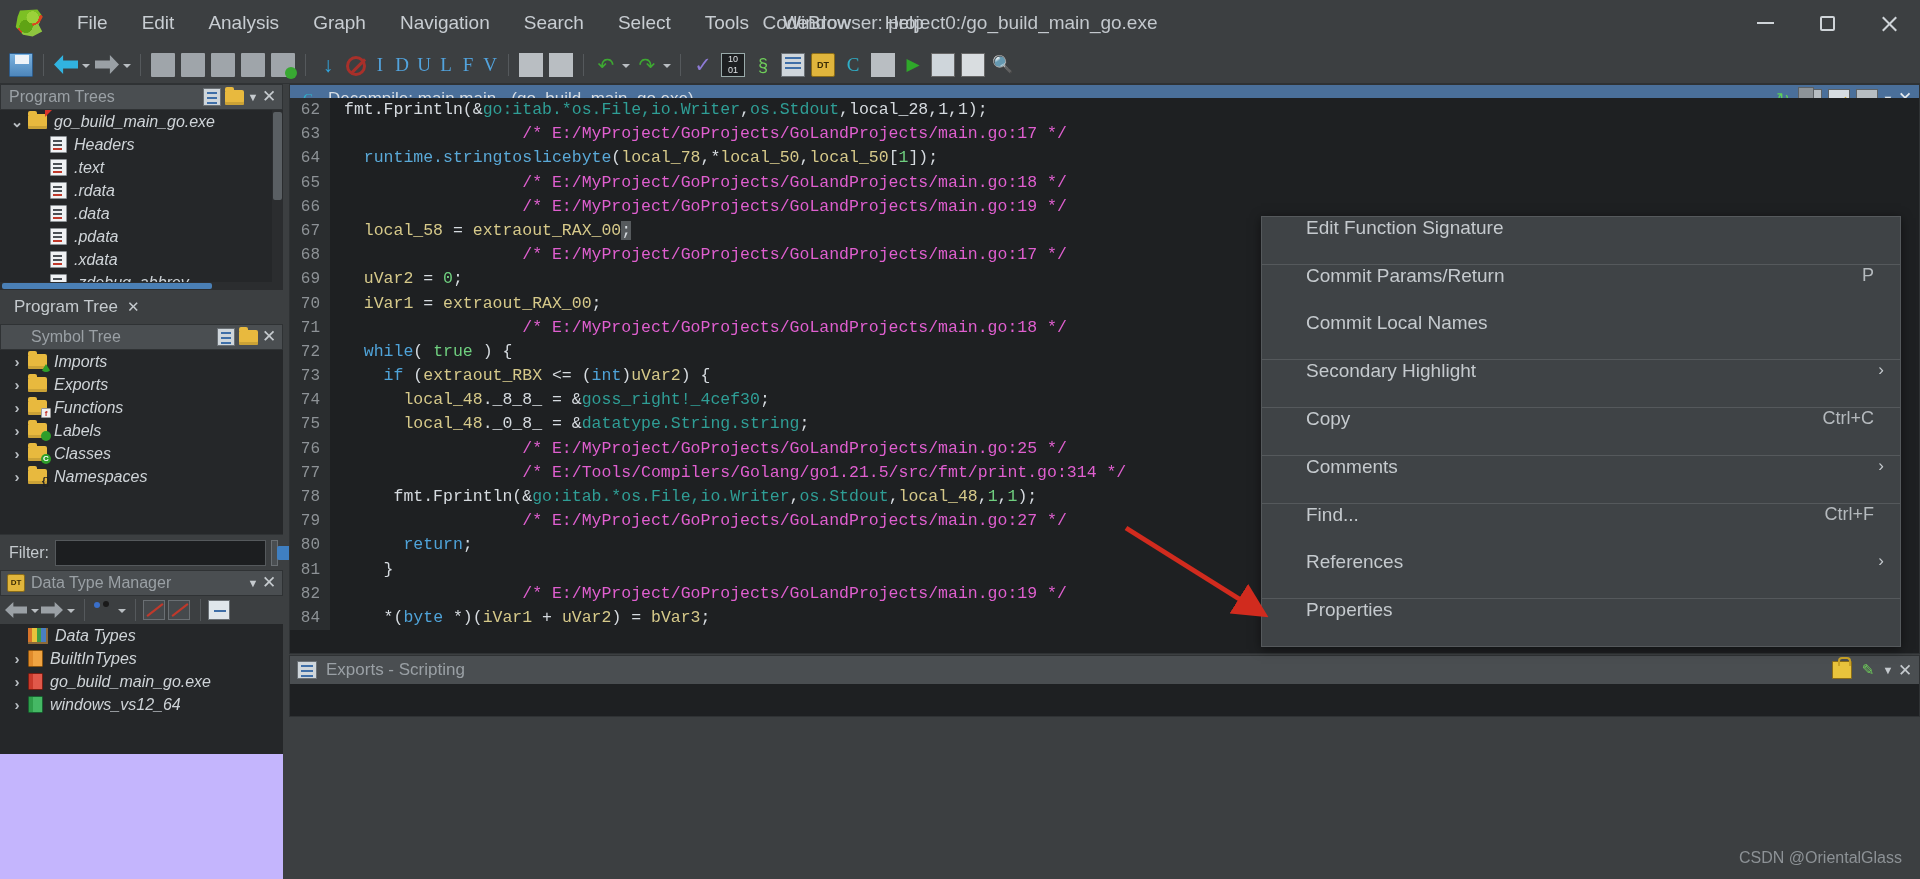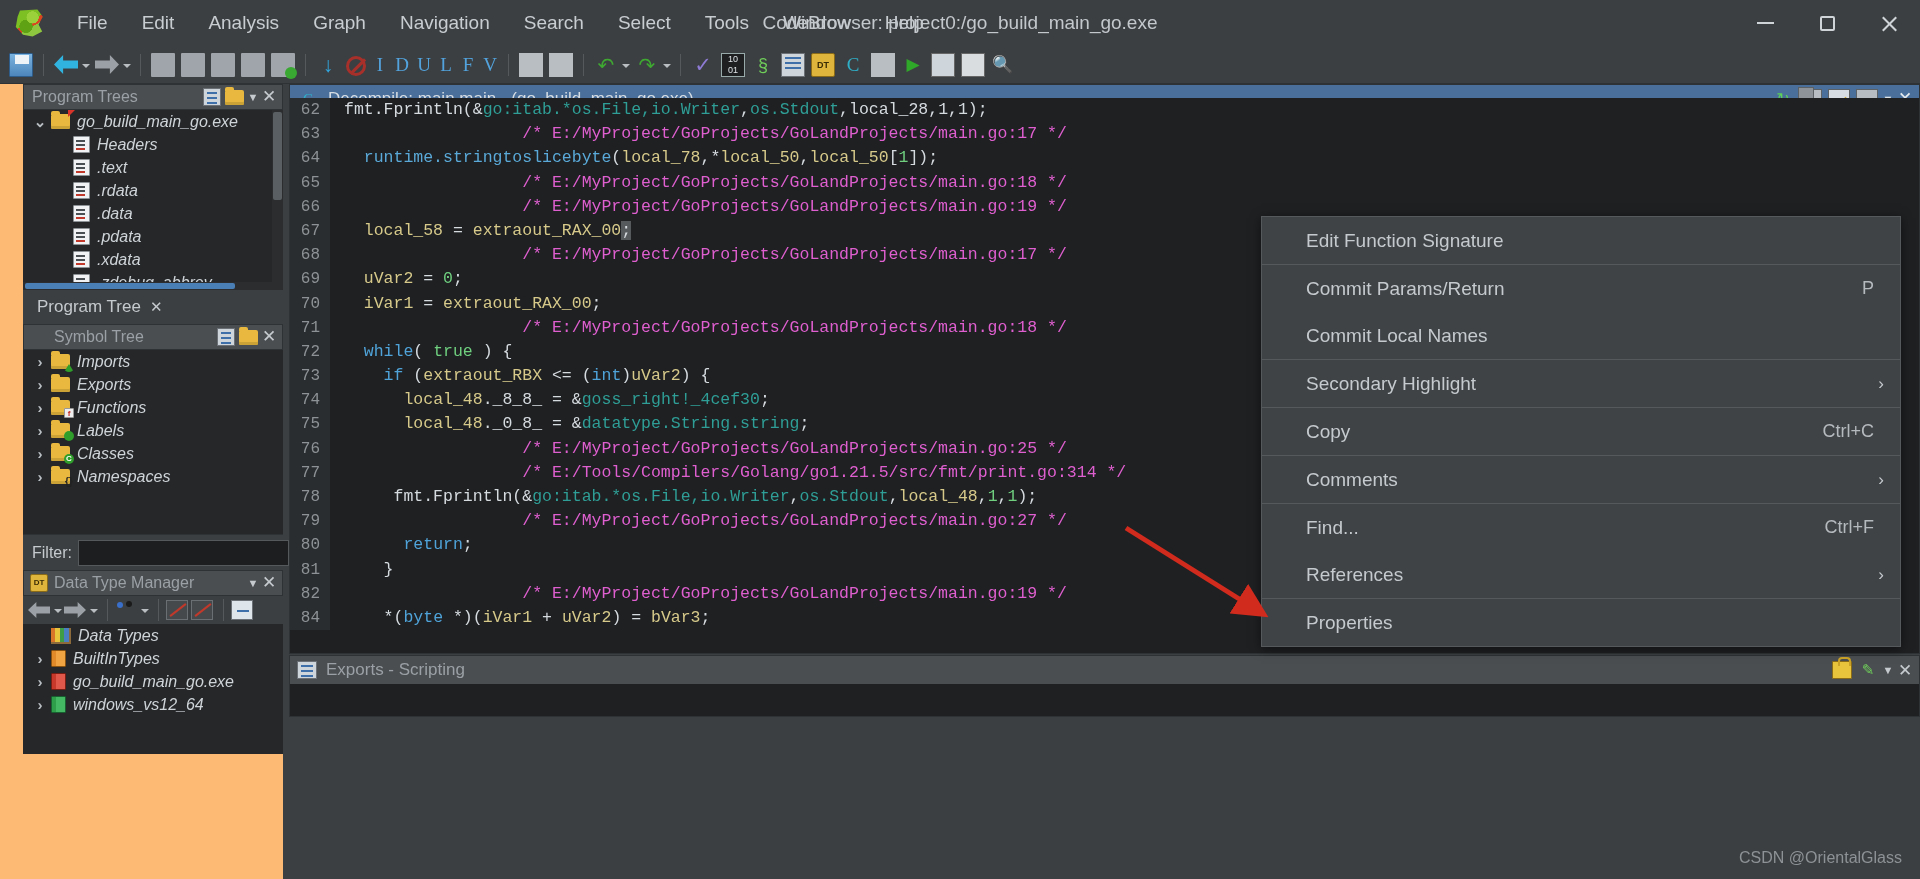--- a/index.html
+++ b/index.html
@@ -101,21 +101,21 @@
   .ico-list:after{content:"";position:absolute;left:3px;top:3px;right:3px;height:2px;background:#3f6fa8;box-shadow:0 5px 0 #3f6fa8,0 10px 0 #3f6fa8;}
   .ico-dt { background:#e0b53c; border:1px solid #8a6c18; border-radius:2px; color:#3a2c05; font-size:9px; text-align:center; line-height:22px; font-weight:bold;}
   .ico-c { color:#2fb0c9; font-size:19px; line-height:24px; text-align:center; font-family:"Liberation Serif",serif;}
   .ico-tree { background:#b9bec2; }
   .ico-play { color:#2fa82a; font-size:17px; line-height:24px; text-align:center;}
   .ico-grid { background:#cfd6db; border:1px solid #666;}
   .ico-chart { background:#d9dde0; border:1px solid #666;}
   .ico-mag { color:#cfd4d8; font-size:17px; line-height:24px; text-align:center;}
 
   
-  .left-col { position: absolute; top: 84px; left: 0; width: 283px; bottom: 0; background: #fdba74; padding-left: 23px; }
+  .left-col { position: absolute; top: 84px; left: 0; width: 283px; bottom: 0; background: #c4b5fd; }
 
   .panel-header {
     height: 26px; background: #4a4e51; display: flex; align-items: center;
     border: 1px solid #2f3234; padding: 0 4px;
   }
   .panel-header .ph-title {
     color: #9aa0a5; font-size: 16px; flex: 1; padding-left: 4px; white-space: nowrap; overflow: hidden;
   }
   .ph-icon { width: 18px; height: 18px; margin: 0 2px; position: relative; flex: none; }
   .ph-x { color: #c5cace; font-size: 17px; width: 18px; text-align: center; cursor: default; line-height: 18px; }
@@ -251,21 +251,21 @@
   .bottom-strip { position:absolute; left:289px; bottom:0; right:0; height:162px; background:#3c3f41; }
   .watermark { position:absolute; right:18px; bottom:12px; color:#8d9296; font-size:16px; }
 
   
   .ctx-menu {
     position: absolute; left: 1261px; top: 216px; width: 640px;
     background: #3f4346; border: 1px solid #55595c; z-index: 50;
     box-shadow: 0 2px 10px rgba(0,0,0,0.5);
   }
   .ctx-item {
-    height: 47px; display: flex; align-items: center; padding: 0 16px 0 44px;
+    height: 47px; display: flex; padding: 0 16px 0 44px;
     color: #c5cace; font-size: 19px; cursor: default; position: relative;
   }
   .ctx-item .ctx-label { flex: 1; white-space: nowrap; }
   .ctx-item .ctx-accel { color: #b5babe; font-size: 18px; padding-right: 10px; }
   .ctx-item .ctx-sub { color: #c5cace; font-size: 17px; }
   .ctx-sep { height: 1px; background: #55595c; margin: 0; }
 
   
   .red-arrow { position: absolute; left: 1120px; top: 520px; width: 160px; height: 110px; z-index: 60; pointer-events: none; }
 </style>

